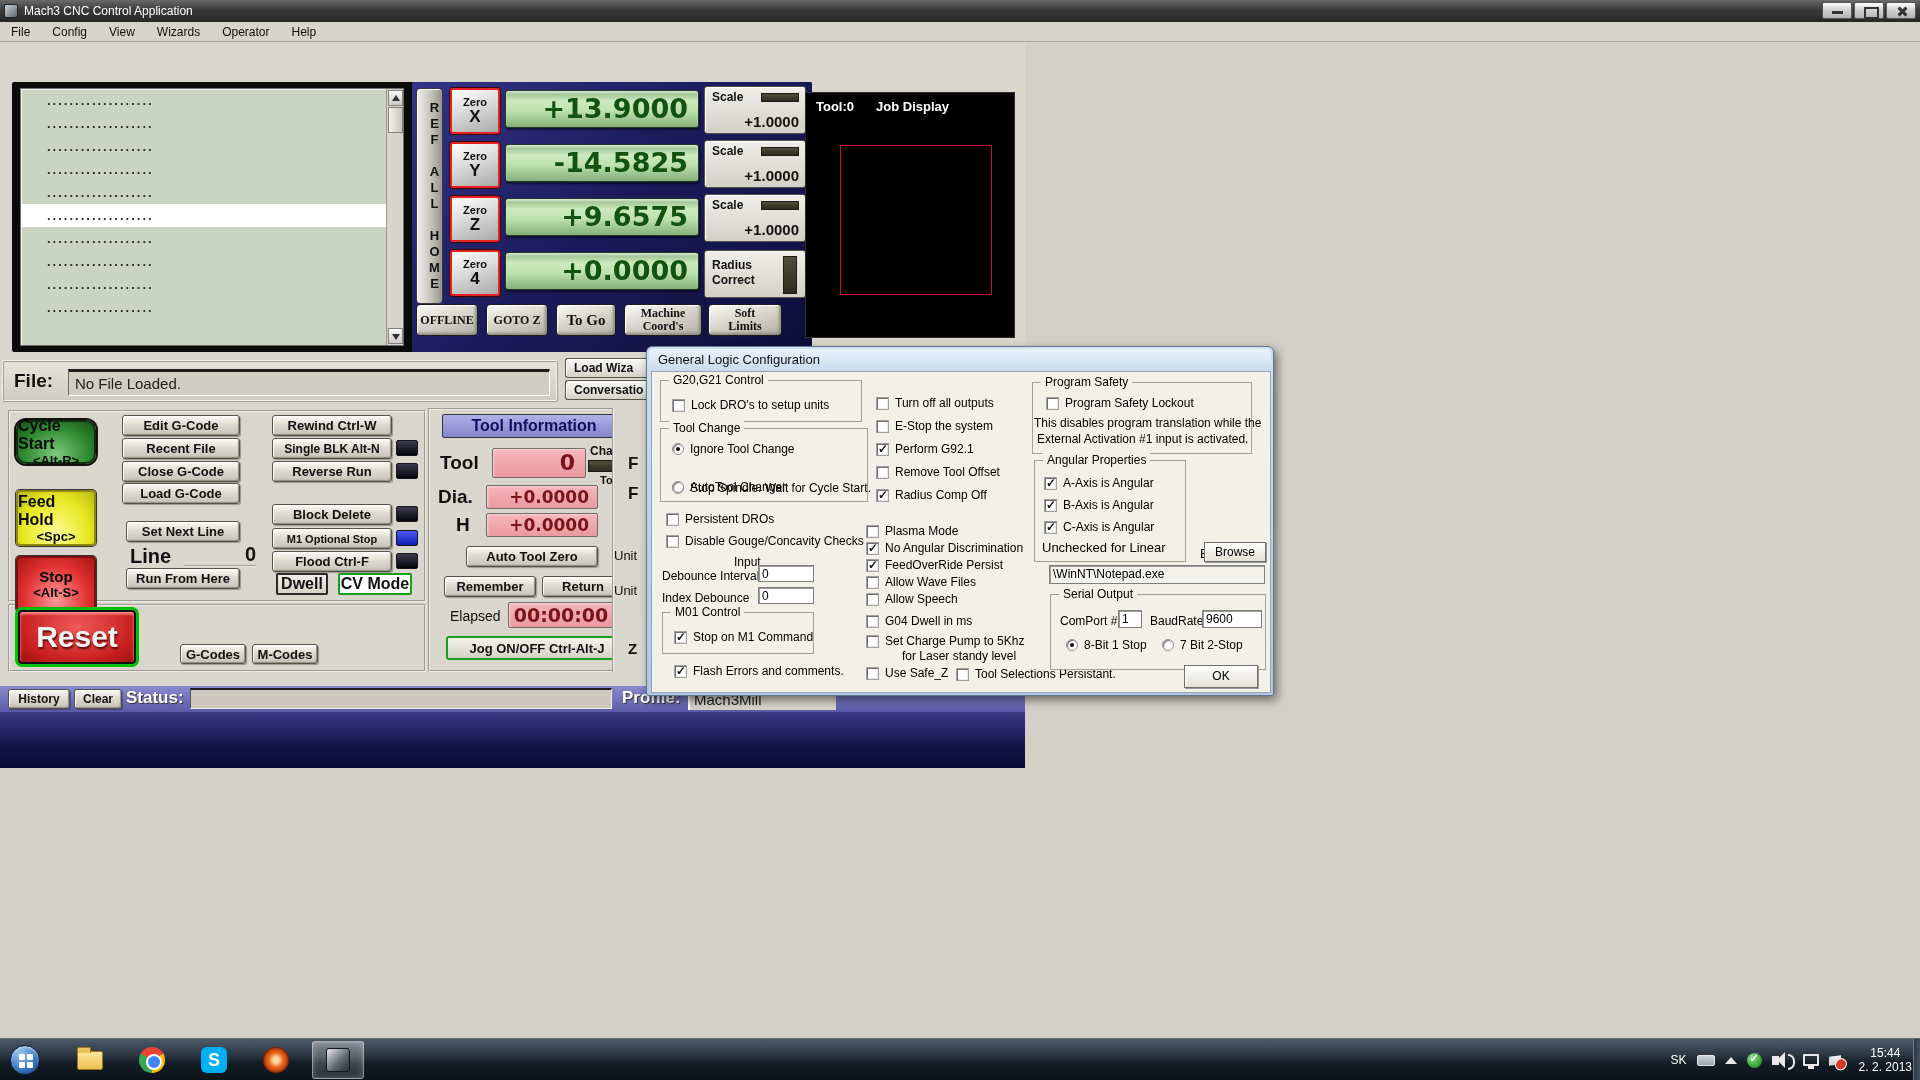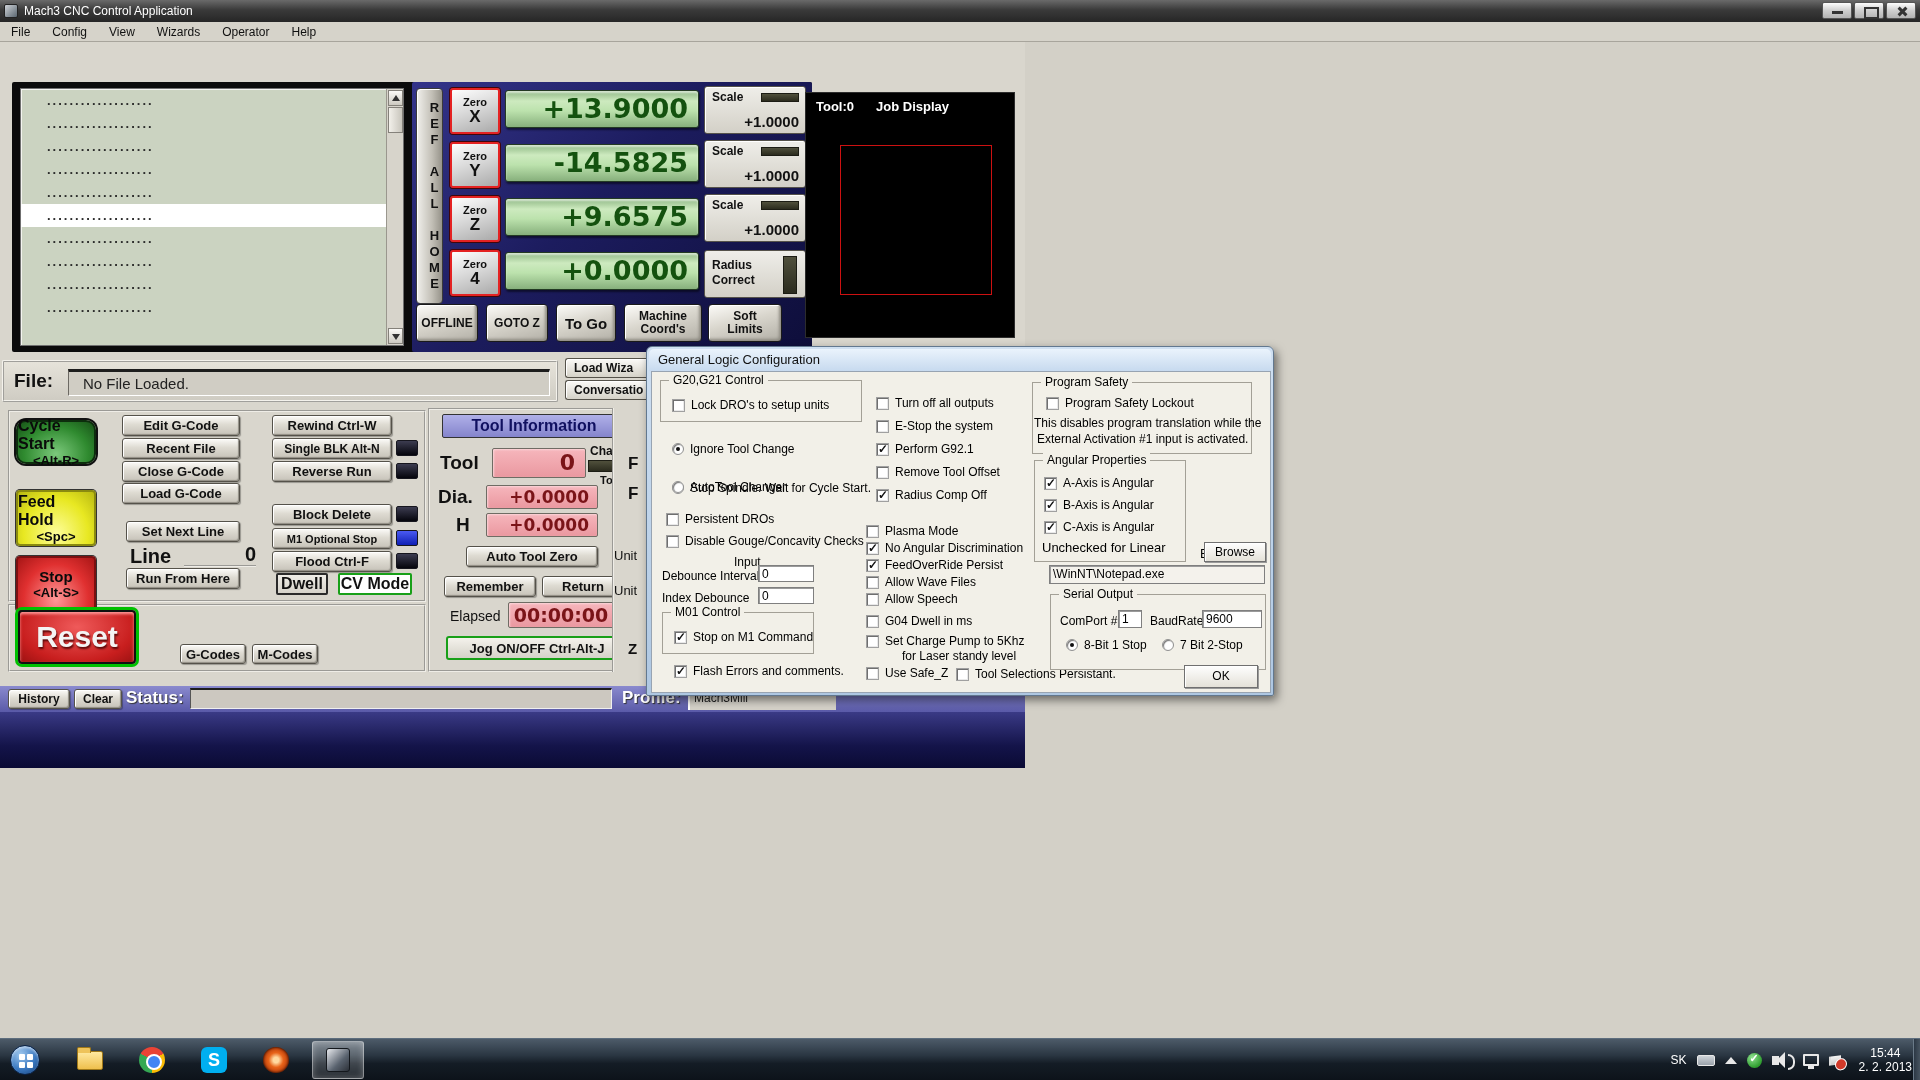--- a/index.html
+++ b/index.html
@@ -64,34 +64,34 @@
     color:#14520f; font-weight:bold; font-size:27px; line-height:36px; text-align:right; padding-right:10px;
     font-family:"DejaVu Sans", sans-serif; }
   .scalebox { position:absolute; left:292px; width:102px; height:48px; background:linear-gradient(#efeee9,#d3d0c7);
     border:1px solid #55524a; border-radius:3px; box-shadow:inset 1px 1px 0 #fff; color:#111; }
   .scalebox .sl { position:absolute; left:7px; top:3px; font-size:12px; font-weight:bold; }
   .scalebox .sv { position:absolute; right:6px; bottom:3px; font-size:15px; font-weight:bold; }
   .led { position:absolute; background:linear-gradient(#50503c,#2b2b1e); border:1px solid #1c1c14; }
   .radiusbox { position:absolute; left:292px; top:168px; width:102px; height:48px; background:linear-gradient(#efeee9,#d3d0c7);
     border:1px solid #55524a; border-radius:3px; color:#111; }
   .radiusbox .rl { position:absolute; left:7px; top:7px; font-size:12px; font-weight:bold; line-height:15px; }
-  .drobtn { position:absolute; top:222px; height:38px; display:flex; flex-direction:column; align-items:center; justify-content:center;
+  .drobtn { position:absolute; top:222px; height:32px; display:flex; flex-direction:column; align-items:center; justify-content:center;
     background:linear-gradient(165deg,#fcfbf8,#d9d6cd 45%,#b2afa6); border:1px solid #1a1a1a; border-radius:4px;
-    box-shadow:inset 1px 1px 0 #fff, inset -2px -2px 3px #8f8c83; font-weight:bold; color:#111; font-size:12px; line-height:13px; }
+    box-shadow:inset 1px 1px 0 #fff, inset -2px -2px 3px #8f8c83; font-weight:bold; color:#111; font-size:12px; line-height:13px;font-family:Liberation Serif, serif; }
 
   .jobdisp { position:absolute; left:805px; top:50px; width:210px; height:246px; background:#000; border:1px solid #2c2c2c; }
   .jobdisp .hdr { position:absolute; left:10px; top:6px; color:#fff; font-size:13px; font-weight:bold; display:flex; gap:22px; }
   .jobrect { position:absolute; left:34px; top:52px; width:152px; height:150px; border:1px solid #cc1111; }
 
   .filebar { position:absolute; left:2px; top:318px; width:556px; height:42px; background:linear-gradient(#e6e3da,#cfccc3);
     border:2px ridge #f4f2ec; border-radius:2px; }
   .filebar .fl { position:absolute; left:10px; top:8px; font-size:19px; font-weight:bold; color:#111; }
   .filefield { position:absolute; left:64px; top:7px; width:482px; height:27px; background:#d0cdc4;
     border-top:3px solid #1d1d1d; border-left:1px solid #6c6963; border-right:1px solid #fff; border-bottom:1px solid #fff;
-    font-size:15px; color:#222; line-height:24px; padding-left:14px; }
+    font-size:15px; color:#222; line-height:24px; padding-left:6px; }
   .loadbtn { position:absolute; left:565px; height:20px; width:81px; overflow:hidden; background:linear-gradient(#fbfaf7,#d5d2c8);
     border:1px solid #55524a; border-radius:3px 0 0 3px; border-right:none; font-size:12px; font-weight:bold; color:#111;
     line-height:18px; padding-left:8px; white-space:nowrap; box-shadow:inset 1px 1px 0 #fff; }
 
   .groove { position:absolute; border:2px groove #efede7; }
 
   .sbtn { position:absolute; display:flex; align-items:center; justify-content:center;
     background:linear-gradient(#fcfbf8,#dedbd2 45%,#c6c2b8); border:1px solid #55524a; border-radius:3px;
     box-shadow:inset 1px 1px 0 #fff, inset -1px -1px 1px #8f8c83, 1px 1px 1px rgba(0,0,0,.3);
     font-weight:bold; color:#111; font-size:13px; }
@@ -127,21 +127,21 @@
   .fragstrip { position:absolute; left:612px; top:366px; width:34px; height:264px; background:#d9d6cd;
     border-left:2px groove #efede7; overflow:hidden; }
   .frag { position:absolute; font-weight:bold; color:#111; white-space:nowrap; }
 
   .statusrow { position:absolute; left:0; top:644px; width:1025px; height:26px;
     background:linear-gradient(#8a8ace,#5a5aa8); }
   .statusrow .wlbl { position:absolute; color:#fff; font-size:17px; font-weight:bold; text-shadow:1px 1px 1px #333; }
   .statusfield { position:absolute; background:#ccc8c0; border-top:2px solid #1d1d1d; border-left:1px solid #555;
     border-right:1px solid #efefef; border-bottom:1px solid #efefef; }
   .profilefield { position:absolute; background:#d5d2c9; border-top:2px solid #fff; border-left:2px solid #fff;
-    font-size:12px; color:#222; padding-left:4px; }
+    font-size:15px; color:#222; padding-left:4px; }
   .footer { position:absolute; left:0; top:670px; width:1025px; height:56px;
     background:linear-gradient(#3a3a86,#14144a 60%,#0a0a34); }
 
   
   .dialog { position:absolute; left:646px; top:346px; width:628px; height:350px;
     background:linear-gradient(#cfe0f2,#aec7e2); border:1px solid #62788f; border-radius:6px 6px 2px 2px;
     box-shadow:3px 4px 10px rgba(0,0,0,.5); z-index:50; }
   .dtitle { position:absolute; left:2px; top:2px; right:2px; height:22px; border-radius:5px 5px 0 0;
     background:linear-gradient(#eaf3fc,#c7daef); color:#101010; font-size:13px; line-height:22px; padding-left:9px; }
   .dbody { position:absolute; left:4px; top:24px; width:620px; height:322px; background:#f2f0e8;
@@ -425,20 +425,23 @@
     <div class="dbody">
 
       <div class="grp" style="left:8px;top:8px;width:202px;height:42px;">
         <span class="gt">G20,G21 Control</span>
       </div>
       <div class="cb" style="left:20px;top:26px;">
         <span class="bx"></span>
         <span>Lock DRO's to setup units</span>
       </div>
 
+      <div class="grp" style="left:8px;top:56px;width:208px;height:74px;">
+        <span class="gt">Tool Change</span>
+      </div>
       <div class="rd" style="left:20px;top:70px;">
         <span class="ci sel"></span>
         <span>Ignore Tool Change</span>
       </div>
       <div class="rd" style="left:20px;top:89px;margin-top:20px;">
         <span class="ci"></span>
         <span>Stop Spindle. Wait for Cycle Start.</span>
       </div>
       <div class="rd" style="left:20px;top:108px;">
         <span class="ci"></span>

